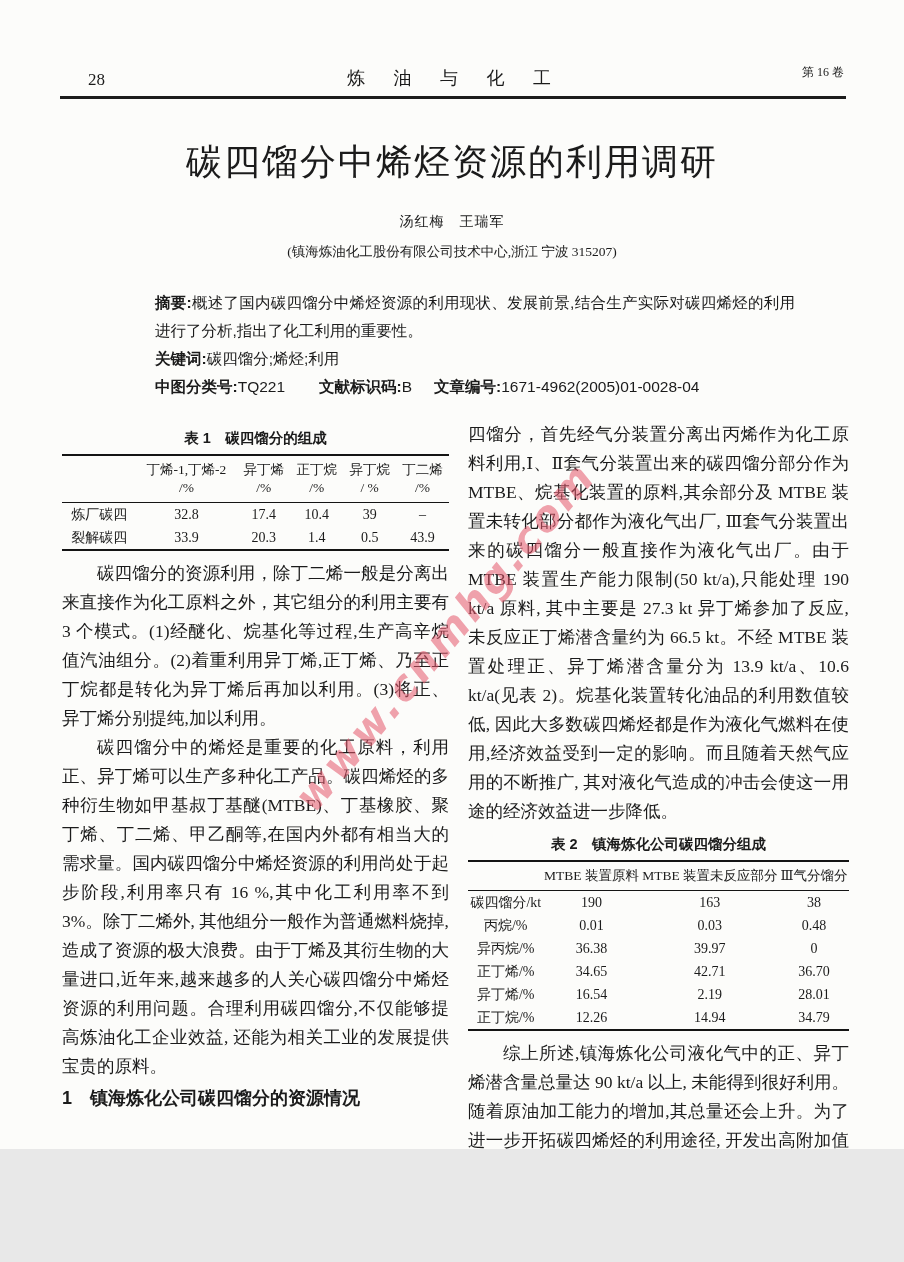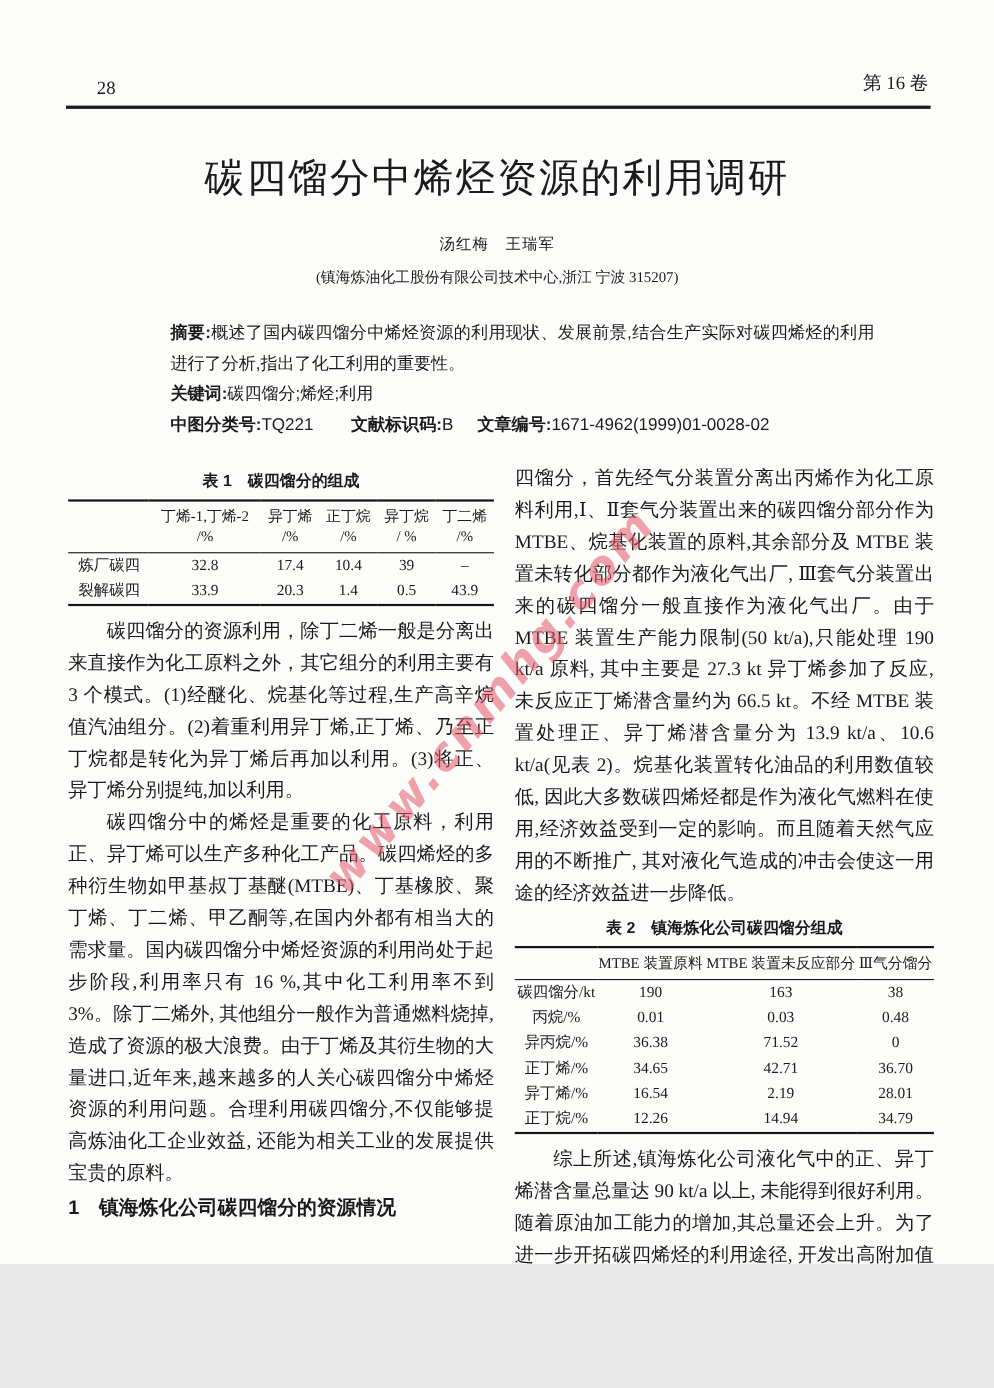--- a/index.html
+++ b/index.html
@@ -7,21 +7,21 @@
     position:relative; width:904px; height:1149px; margin:0 auto;
     background:#fcfcfa; color:#1b1b1b; overflow:hidden;
     font-family:"Liberation Serif","DejaVu Serif",serif;
   }
   
   .running{position:absolute; top:62px; left:62px; right:56px; height:30px;
     font-size:16px;}
   .pg-num{position:absolute; left:26px; top:8px; font-size:17px;}
   .journal{position:absolute; left:50%; top:4px; transform:translateX(-50%);
     letter-spacing:12px; font-size:18px; white-space:nowrap;}
-  .volume{position:absolute; right:4px; top:2px; font-size:17px;}
+  .volume{position:absolute; right:4px; top:2px; font-size:12px;}
   .head-rule{position:absolute; top:96px; left:60px; width:786px; height:3px;
     background:#1c1c1c;}
   
   .title{position:absolute; top:138px; left:0; width:100%; text-align:center;
     font-family:"Liberation Sans","DejaVu Sans",sans-serif;
     font-weight:normal; font-size:36px; letter-spacing:2px; margin:0;}
   .authors{position:absolute; top:213px; left:0; width:100%; text-align:center;
     font-size:14px; letter-spacing:1px;}
   .affiliation{position:absolute; top:243px; left:0; width:100%; text-align:center;
     font-size:13.5px;}
@@ -61,32 +61,33 @@
     font-size:42px; letter-spacing:3px; color:rgba(228,86,106,0.55);
     pointer-events:none; white-space:nowrap; z-index:5;}
 </style>
 </head>
 <body>
 
 <div class="page">
 
   <div class="running">
     <span class="pg-num">28</span>
+    <span class="journal">炼 油 与 化 工</span>
     <span class="volume">第 16 卷</span>
   </div>
   <div class="head-rule"></div>
 
   <h1 class="title">碳四馏分中烯烃资源的利用调研</h1>
   <div class="authors">汤红梅　王瑞军</div>
   <div class="affiliation">(镇海炼油化工股份有限公司技术中心,浙江 宁波 315207)</div>
 
   <section class="abstract">
     <p><b>摘要:</b><span>概述了国内碳四馏分中烯烃资源的利用现状、发展前景,结合生产实际对碳四烯烃的利用进行了分析,指出了化工利用的重要性。</span></p>
     <p><b>关键词:</b><span>碳四馏分;烯烃;利用</span></p>
-    <p><b>中图分类号:</b><span>TQ221</span><span class="meta-gap"></span><b>文献标识码:</b><span>B</span><span class="meta-gap" style="width:22px;"></span><b>文章编号:</b><span>1671-4962(1999)01-0028-02</span></p>
+    <p><b>中图分类号:</b><span>TQ221</span><span class="meta-gap"></span><b>文献标识码:</b><span>B</span><span class="meta-gap" style="width:22px;"></span><b>文章编号:</b><span>1671-4962(2005)01-0028-04</span></p>
   </section>
 
   <div class="col col-left">
 
     <div class="tbl-caption">表 1　碳四馏分的组成</div>
     <table class="paper-table">
       <thead>
         <tr>
           <th class="stub"></th>
           <th><span>丁烯-1,丁烯-2</span><br><span>/%</span></th>
@@ -144,21 +145,21 @@
         </tr>
         <tr>
           <th class="row-label">丙烷/%</th>
           <td>0.01</td>
           <td>0.03</td>
           <td>0.48</td>
         </tr>
         <tr>
           <th class="row-label">异丙烷/%</th>
           <td>36.38</td>
-          <td>71.52</td>
+          <td>39.97</td>
           <td>0</td>
         </tr>
         <tr>
           <th class="row-label">正丁烯/%</th>
           <td>34.65</td>
           <td>42.71</td>
           <td>36.70</td>
         </tr>
         <tr>
           <th class="row-label">异丁烯/%</th>

